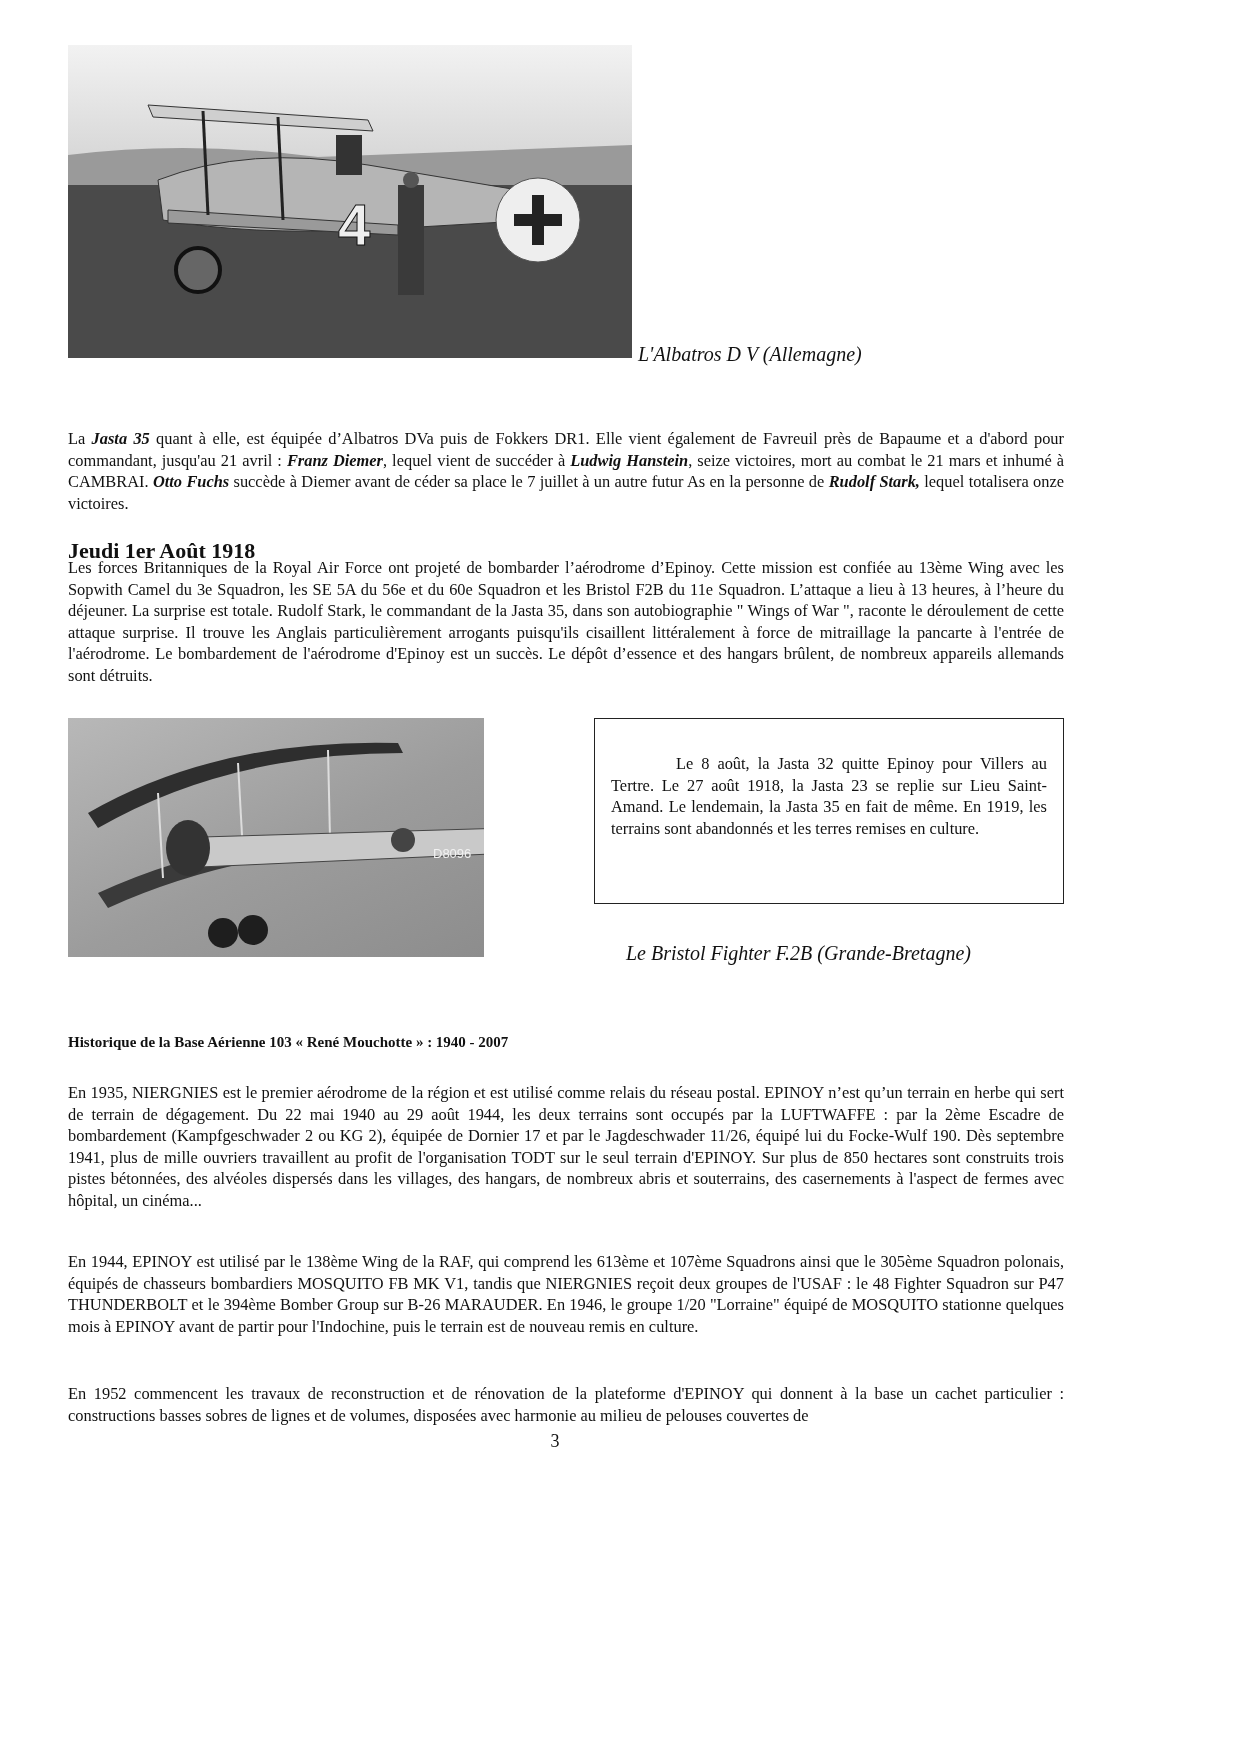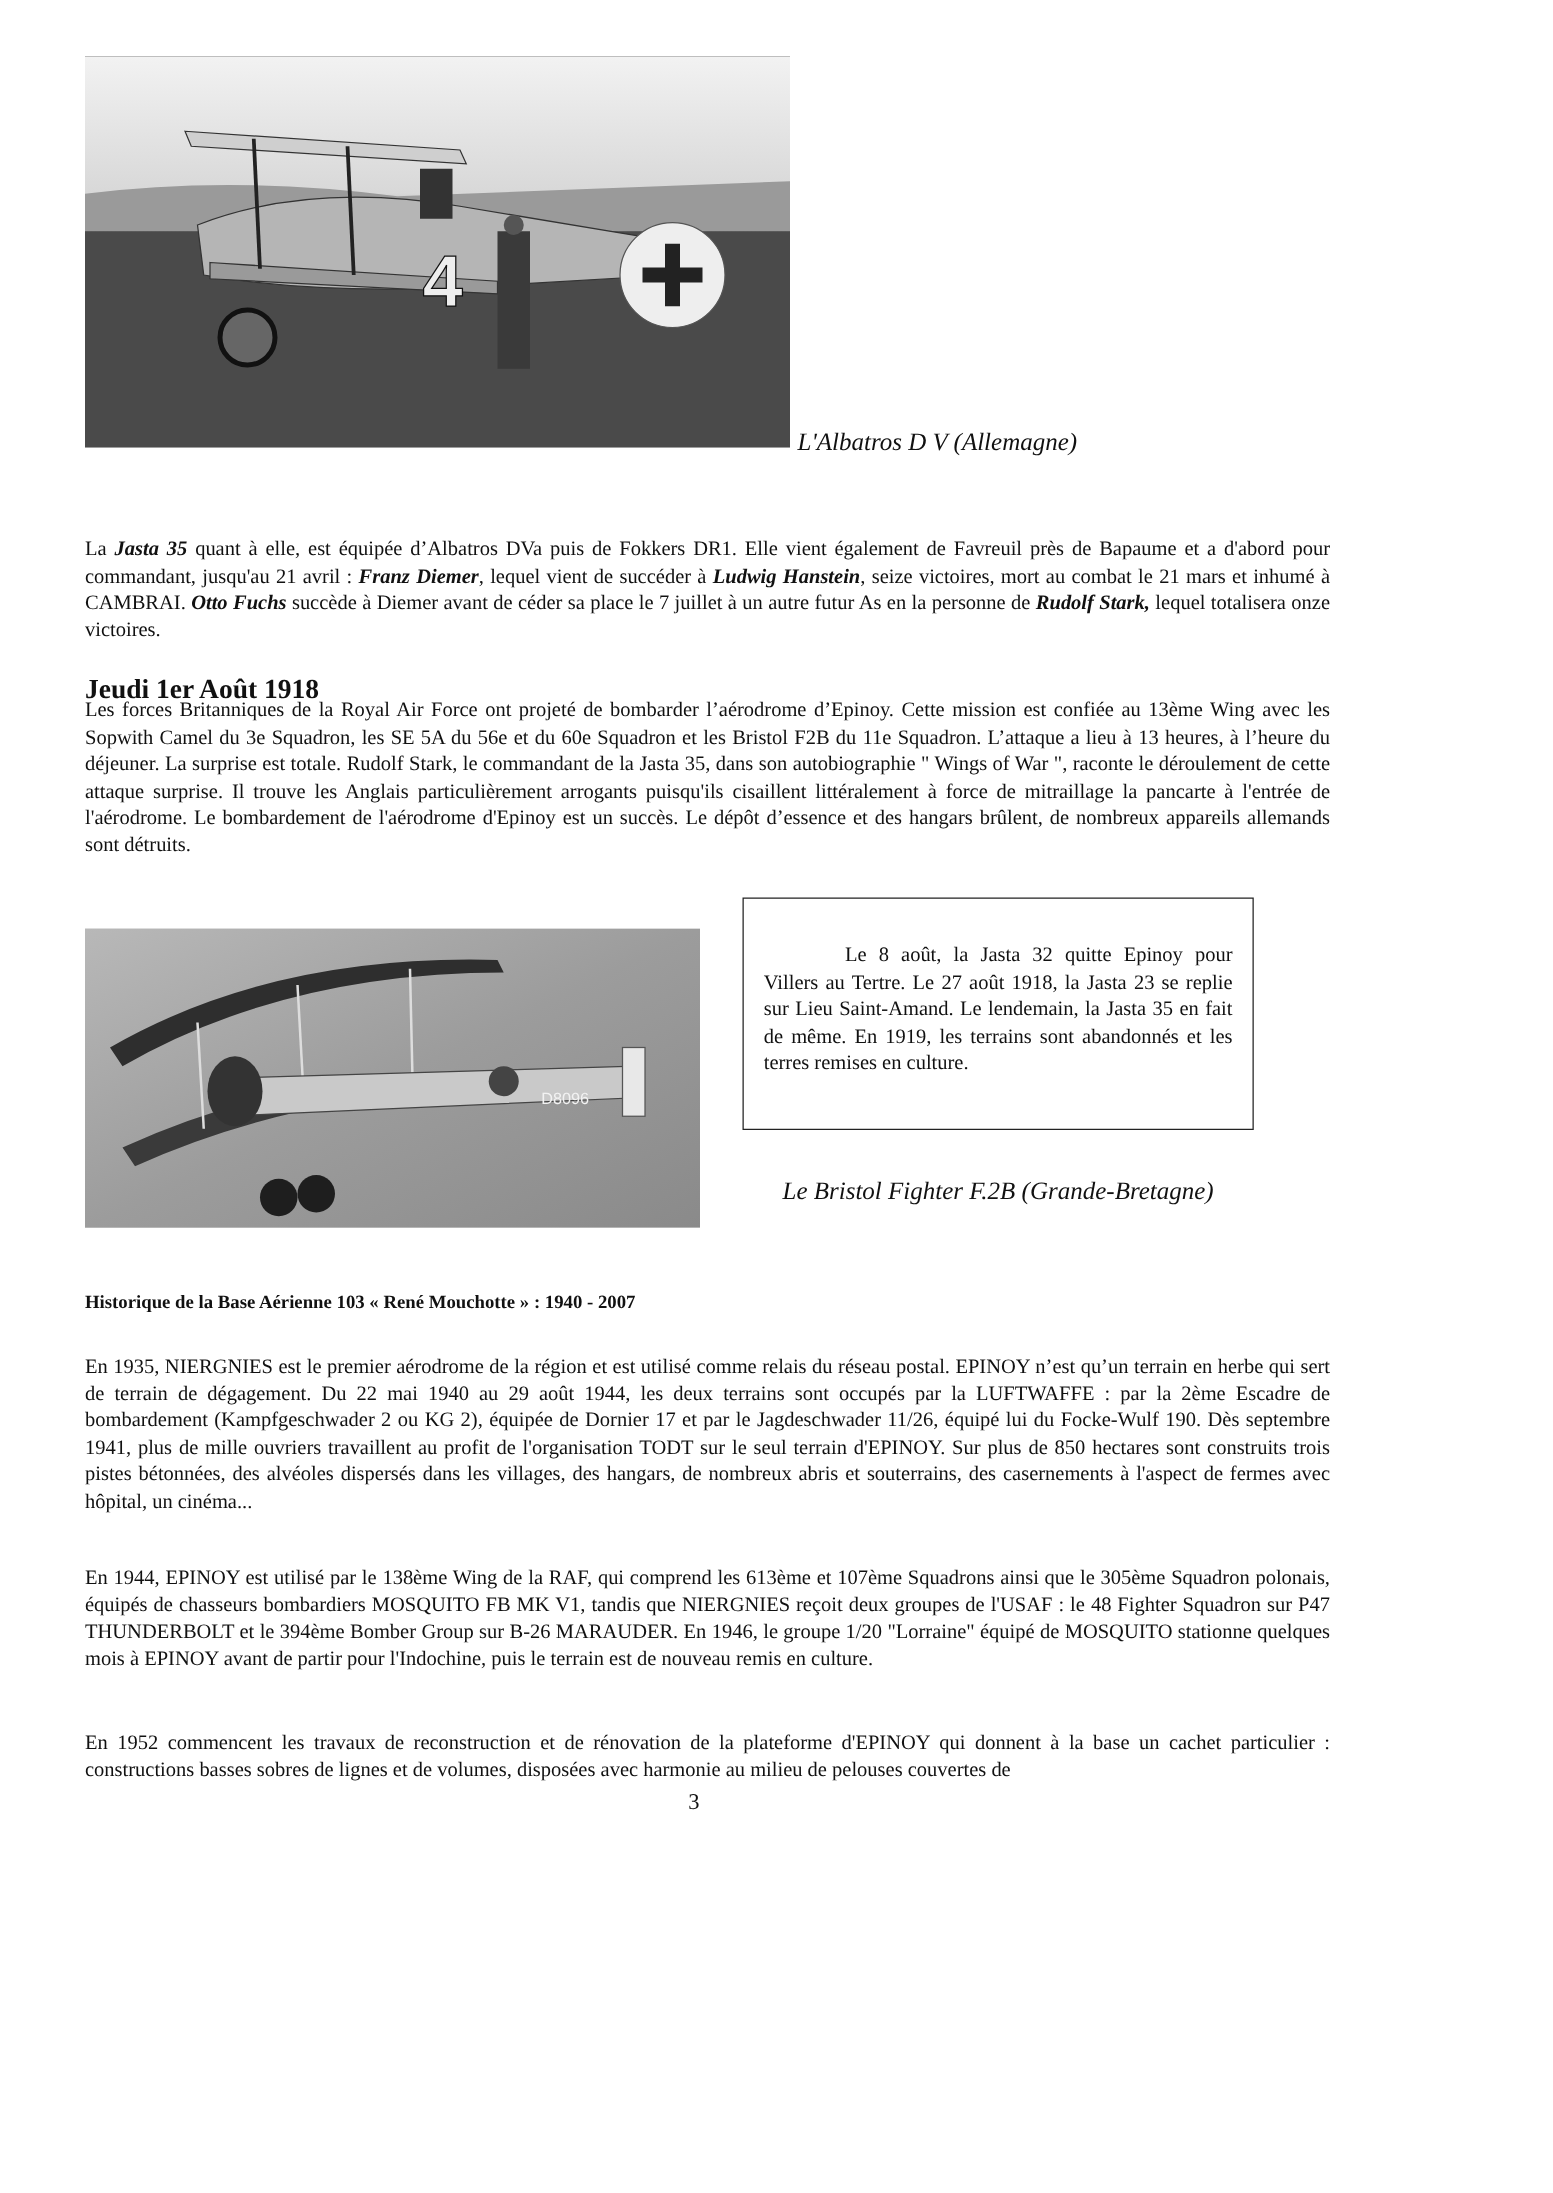--- a/index.html
+++ b/index.html
@@ -58,21 +58,21 @@
 </div>
 <div class="abs caption" style="left:638px; top:343px;">L'Albatros D V (Allemagne)</div>
 
 <p class="abs txt" style="left:68px; top:428px; width:996px;">
   <span>La </span><b>Jasta 35</b><span> quant à elle, est équipée d’Albatros DVa puis de Fokkers DR1. Elle vient également de Favreuil près de Bapaume et a d'abord pour commandant, jusqu'au 21 avril : </span><b>Franz Diemer</b><span>, lequel vient de succéder à </span><b>Ludwig Hanstein</b><span>, seize victoires, mort au combat le 21 mars et inhumé à CAMBRAI. </span><b>Otto Fuchs</b><span> succède à Diemer avant de céder sa place le 7 juillet à un autre futur As en la personne de </span><b>Rudolf Stark,</b><span> lequel totalisera onze victoires.</span>
 </p>
 
 <div class="abs subhead" style="left:68px; top:538px;">Jeudi 1er Août 1918</div>
 <p class="abs txt" style="left:68px; top:557px; width:996px;">Les forces  Britanniques de la Royal Air Force ont projeté de bombarder l’aérodrome d’Epinoy. Cette mission est confiée au 13ème Wing avec les  Sopwith Camel du 3e Squadron, les SE 5A du 56e et du 60e Squadron et les Bristol F2B du 11e Squadron. L’attaque a lieu à 13 heures, à l’heure du déjeuner. La surprise est totale. Rudolf Stark, le commandant de la Jasta 35, dans son autobiographie " Wings of War ", raconte le déroulement de cette attaque surprise. Il trouve les Anglais particulièrement arrogants puisqu'ils cisaillent littéralement à force de mitraillage la pancarte à l'entrée de l'aérodrome. Le bombardement de l'aérodrome d'Epinoy est un succès. Le dépôt d’essence et des hangars brûlent, de nombreux appareils allemands sont détruits.</p>
 
-<div class="abs photo" style="left:68px; top:743px; width:492px; height:239px;">
+<div class="abs photo" style="left:68px; top:718px; width:416px; height:239px;">
   <svg width="492" height="239" viewBox="0 0 492 239">
     <defs>
       <linearGradient id="sky2" x1="0" y1="0" x2="1" y2="1">
         <stop offset="0" stop-color="#b8b8b8"></stop>
         <stop offset="0.5" stop-color="#9c9c9c"></stop>
         <stop offset="1" stop-color="#8a8a8a"></stop>
       </linearGradient>
     </defs>
     <rect width="492" height="239" fill="url(#sky2)"></rect>
 
@@ -91,21 +91,21 @@
     <circle cx="335" cy="122" r="12" fill="#444"></circle>
     <text x="365" y="140" font-size="13" fill="#f2f2f2" font-family="Liberation Sans, sans-serif">D8096</text>
 
     <ellipse cx="120" cy="130" rx="22" ry="28" fill="#333"></ellipse>
 
     <circle cx="155" cy="215" r="15" fill="#1e1e1e"></circle>
     <circle cx="185" cy="212" r="15" fill="#1e1e1e"></circle>
   </svg>
 </div>
 
-<div class="abs textbox" style="left:594px; top:718px; width:409px; height:186px;">
+<div class="abs textbox" style="left:594px; top:718px; width:470px; height:186px;">
   <p>Le 8 août, la Jasta 32 quitte Epinoy pour Villers au Tertre. Le 27 août 1918, la Jasta 23 se replie sur  Lieu Saint-Amand. Le lendemain, la Jasta 35 en fait de même. En 1919, les terrains sont abandonnés et les terres remises en culture.</p>
 </div>
 <div class="abs caption" style="left:626px; top:942px;">Le Bristol Fighter F.2B (Grande-Bretagne)</div>
 
 <div class="abs heading" style="left:68px; top:1034px;">Historique de la Base Aérienne 103 « René Mouchotte » :  1940 - 2007</div>
 
 <p class="abs txt" style="left:68px; top:1082px; width:996px;">En 1935, NIERGNIES est le premier aérodrome de la région et est utilisé comme relais du réseau postal. EPINOY n’est qu’un terrain en herbe qui sert de terrain de dégagement. Du 22 mai 1940 au 29 août 1944, les deux terrains sont occupés par la LUFTWAFFE : par la 2ème Escadre de bombardement (Kampfgeschwader 2 ou KG 2), équipée de Dornier 17 et par le Jagdeschwader 11/26, équipé lui du Focke-Wulf 190. Dès septembre 1941, plus de mille ouvriers travaillent au profit de l'organisation TODT sur le seul terrain d'EPINOY. Sur plus de 850 hectares sont construits trois pistes bétonnées, des alvéoles dispersés dans les villages, des hangars, de nombreux abris et souterrains, des casernements à l'aspect de fermes avec hôpital, un cinéma...</p>
 <p class="abs txt" style="left:68px; top:1251px; width:996px;">En 1944, EPINOY est utilisé par le 138ème Wing de la RAF, qui comprend les 613ème et 107ème Squadrons ainsi que le 305ème Squadron polonais, équipés de chasseurs bombardiers MOSQUITO FB MK V1, tandis que NIERGNIES reçoit deux groupes de l'USAF : le 48 Fighter Squadron sur P47 THUNDERBOLT et le 394ème Bomber Group sur B-26 MARAUDER. En 1946, le groupe 1/20 "Lorraine" équipé de MOSQUITO stationne quelques mois à EPINOY avant de partir pour l'Indochine, puis le terrain est de nouveau remis en culture.</p>
 <p class="abs txt" style="left:68px; top:1383px; width:996px;">En 1952 commencent les travaux de reconstruction et de rénovation de la plateforme d'EPINOY qui donnent à la base un cachet particulier : constructions basses sobres de lignes et de volumes, disposées avec harmonie au milieu de pelouses couvertes de</p>
 

